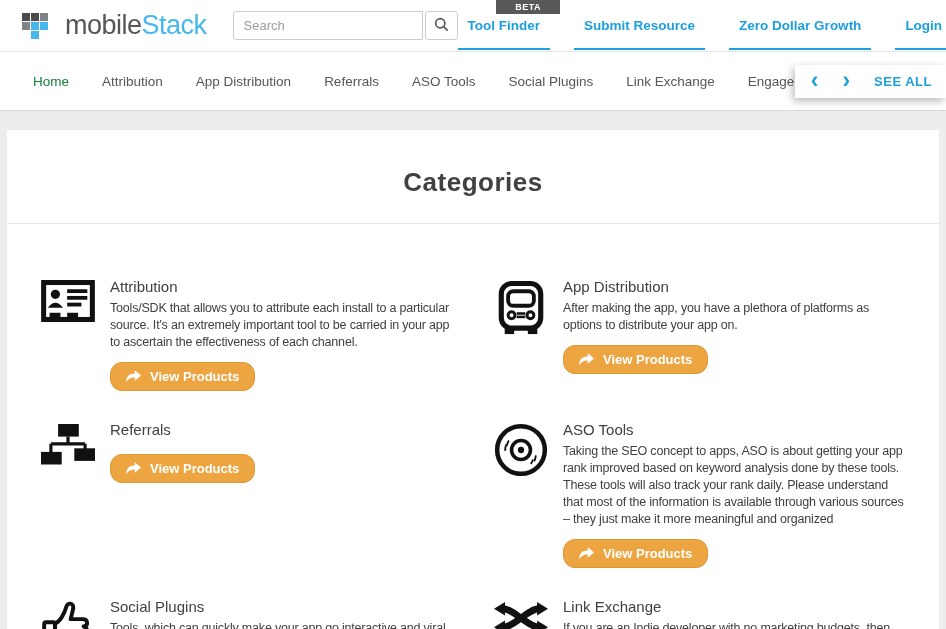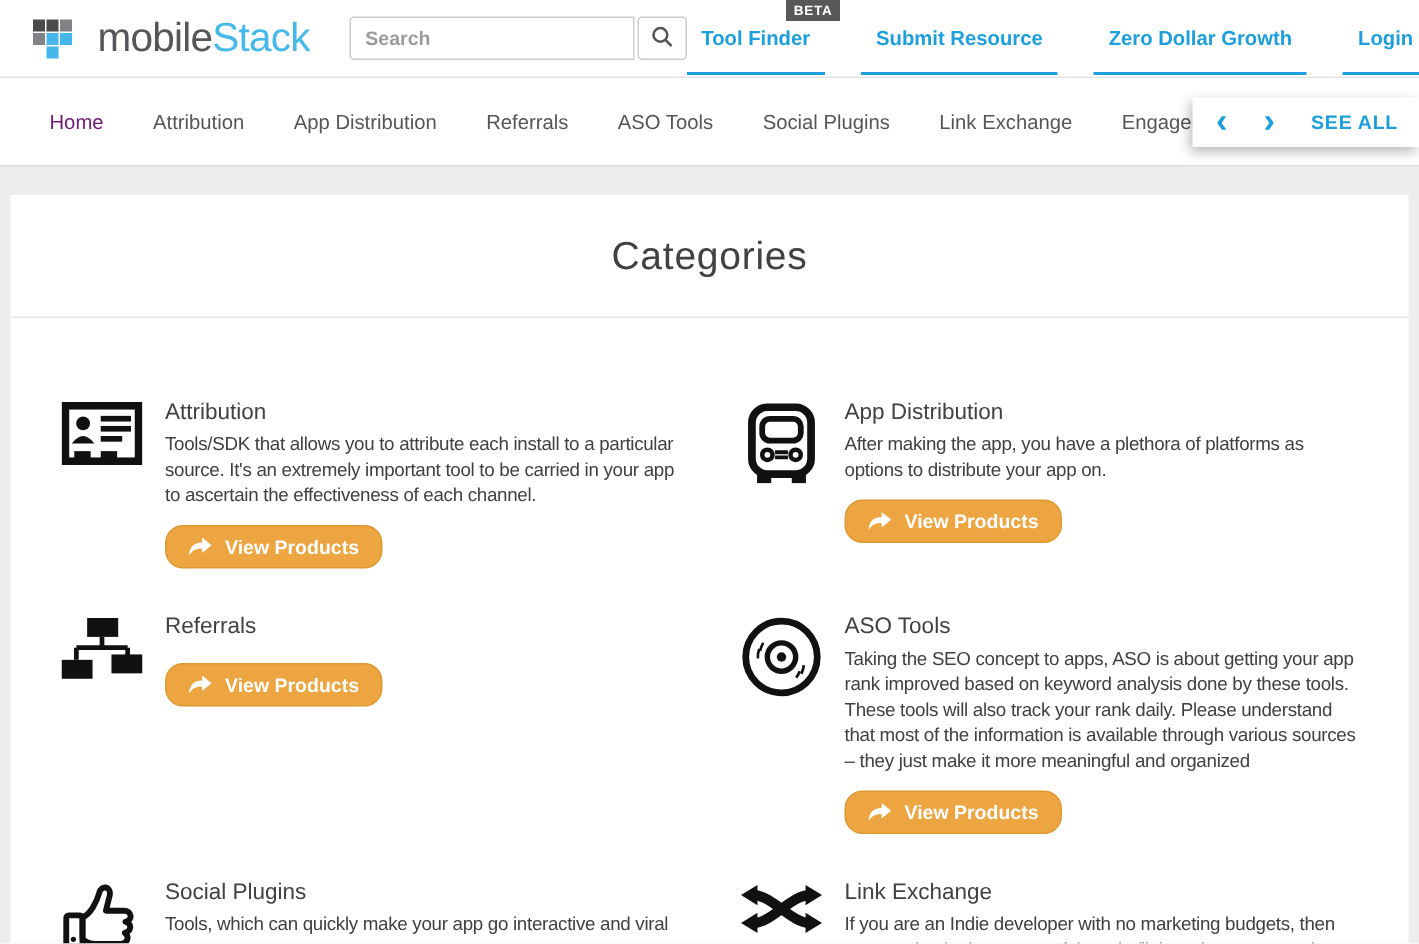--- a/index.html
+++ b/index.html
@@ -28,76 +28,75 @@
   .c-blue { background: #45b7ea; }
   .c-none { background: transparent; }
   .logo-text { font-size: 27px; color: #55565a; letter-spacing: -0.5px; line-height: 1; }
   .logo-stack { color: #46b9ec; }
 
   .search-group { display: flex; margin-left: 26px; }
   .search-input {
     width: 190px; height: 29px; border: 1px solid #ccc; border-radius: 3px 0 0 3px;
     padding: 4px 10px; font-size: 13px; color: #555; outline: none;
     font-family: "Liberation Sans", sans-serif;
-    font-weight: bold;
   }
   .search-input::placeholder { color: #9b9b9b; }
   .search-btn {
     width: 33px; height: 29px; border: 1px solid #ccc; margin-left: 2px;
     background: #fff; border-radius: 3px; display: flex; align-items: center;
     justify-content: center; cursor: pointer; padding: 0;
   }
 
   .top-nav {
     margin-left: auto; display: flex; align-items: flex-start;
     padding-top: 18px; height: 52px; gap: 24px;
   }
   .top-nav-item {
     position: relative; color: #1d9fdd; font-size: 13.5px; font-weight: bold;
     padding: 0 10px 15px; border-bottom: 2px solid #1d9fdd;
     cursor: pointer; white-space: nowrap; text-decoration: none;
   }
   .beta-badge {
     position: absolute; top: -18px; right: -10px;
     background: #58585a; color: #fff; font-size: 9px; font-weight: bold;
-    padding: 2px 5px; letter-spacing: 0.5px;
+    padding: 2px 19px; letter-spacing: 0.5px;
   }
 
   
   .cat-nav {
     height: 59px; background: #fff; border-bottom: 1px solid #d9d9d9;
     display: flex; align-items: center; padding: 0 33px;
     position: relative; overflow: hidden; white-space: nowrap; z-index: 5;
   }
   .cat-nav-item {
     font-size: 13.5px; color: #55565a; margin-right: 33px; cursor: pointer;
     text-decoration: none; flex: 0 0 auto;
   }
-  .cat-nav-item.active { color: #701a75; }
+  .cat-nav-item.active { color: #15803d; }
 
   .nav-pager {
     position: absolute; right: 0; top: 13px; height: 33px; background: #fff;
     display: flex; align-items: center; padding: 0 14px 0 16px; gap: 24px;
     box-shadow: -2px 3px 8px rgba(0,0,0,0.28);
   }
   .pager-arrow {
     color: #1d9fdd; font-size: 23px; font-weight: bold; line-height: 1;
     cursor: pointer; margin-top: -3px;
   }
   .see-all {
     color: #1d9fdd; font-size: 13px; font-weight: bold; letter-spacing: 0.5px;
     cursor: pointer;
   }
 
   
   .page-bg { height: 518px; padding: 19px 7px 0; }
   .panel { background: #fff; height: 100%; overflow: hidden; }
   .page-title {
-    margin: 4px; padding-top: 21px; text-align: center;
-    font-size: 26px; font-weight: 400; color: #414042; letter-spacing: 0.5px;
+    margin: 16px; padding-top: 21px; text-align: center;
+    font-size: 26px; font-weight: 700; color: #414042; letter-spacing: 0.5px;
   }
   .title-rule { border: none; border-top: 1px solid #e7e7e7; margin: 25px 0 0; }
 
   .cat-grid {
     display: grid; grid-template-columns: 1fr 1fr;
     column-gap: 40px; row-gap: 30px; padding: 54px 33px 0;
   }
   .cat { display: flex; }
   .cat-icon {
     flex: 0 0 56px; margin-right: 14px; display: flex;

